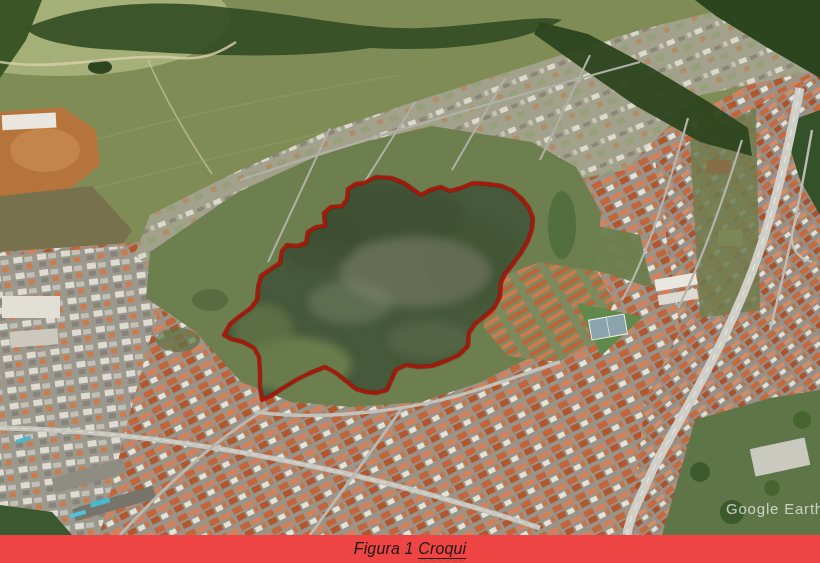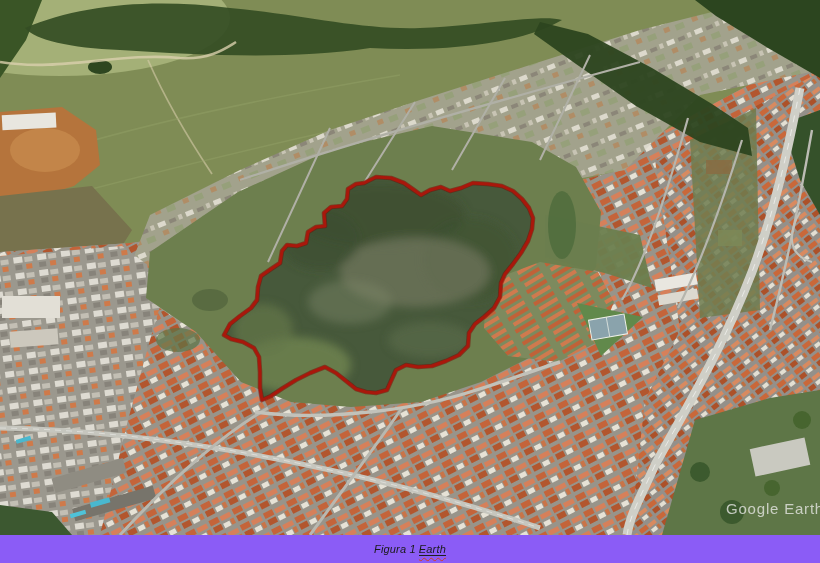--- a/index.html
+++ b/index.html
@@ -1,22 +1,22 @@
 <!DOCTYPE html>
 <html><head>
 <meta charset="utf-8">
 <style>
   html,body{margin:0;padding:0;background:#ffffff;}
-  .page{position:relative;width:820px;height:563px;background:#8b5cf6;overflow:hidden;
+  .page{position:relative;width:820px;height:563px;background:#ef4444;overflow:hidden;
         font-family:"Liberation Sans",sans-serif;}
   .figure-wrap{position:absolute;left:0;top:0;width:820px;height:535px;}
   .figure-wrap svg{display:block;width:100%;height:100%;}
   .caption{position:absolute;left:0;right:0;top:535px;height:28px;
            display:flex;align-items:center;justify-content:center;
-           font-size:11px;font-style:italic;color:#1a1a1a;letter-spacing:.15px;
+           font-size:16px;font-style:italic;color:#1a1a1a;letter-spacing:.15px;
            white-space:pre;}
   .cap-underline{border-bottom:1.2px solid #1f1f1f;position:relative;}
   .cap-spell{text-decoration:underline;text-decoration-style:wavy;
              text-decoration-color:#cf3a28;text-decoration-thickness:1px;
              text-underline-offset:3.5px;}
   .watermark-text{font-family:"Liberation Sans",sans-serif;font-size:15px;
                   letter-spacing:.8px;opacity:.78;}
 </style>
 </head>
 <body>
@@ -173,15 +173,15 @@
         </g>
         <use href="#blobPath" fill="none" stroke="#7a0e05" stroke-width="4.6" stroke-linejoin="round" opacity=".55"></use>
         <use href="#blobPath" fill="none" stroke-width="3" stroke-linejoin="round" stroke="#a9170b"></use>
       </g>
 
       <text class="watermark-text" x="775" y="514" text-anchor="middle" fill="#e9e9e7">Google Earth</text>
     </svg>
   </div>
 
   <div class="caption">
-    <span>Figura 1 </span><span class="cap-underline"><span class="cap-spell">Earth</span></span>
+    <span>Figura 1 </span><span class="cap-underline"><span class="cap-spell">Croqui</span></span>
   </div>
 </div>
 
 </body></html>

